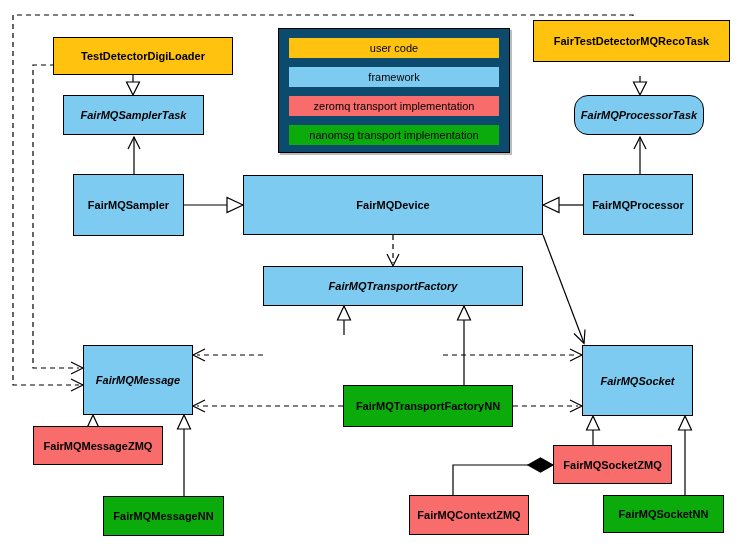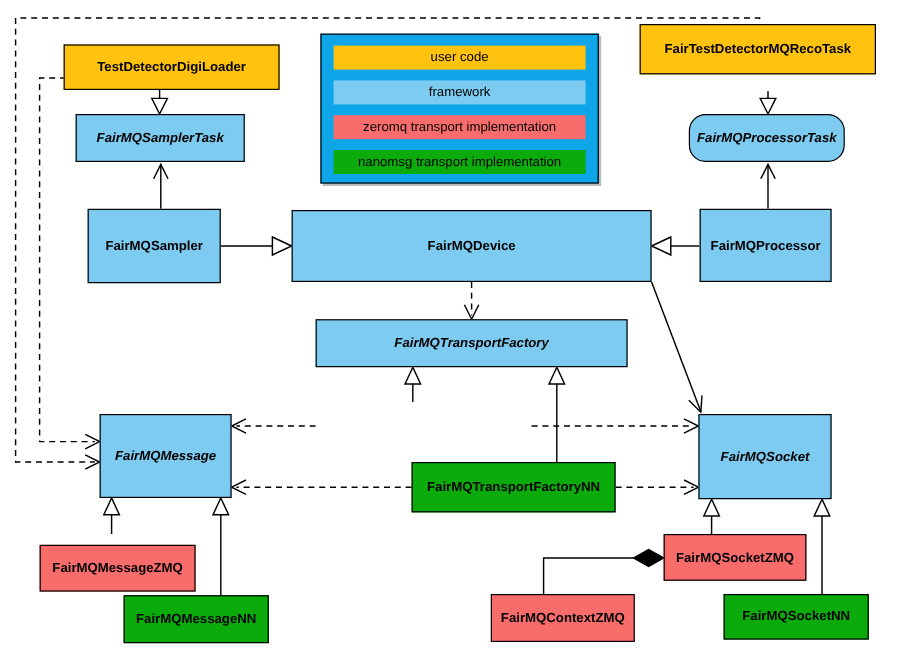--- a/index.html
+++ b/index.html
@@ -21,27 +21,27 @@
   #n-samplertask{left:63px;top:95px;width:141px;height:40px;}
   #n-processortask{left:574px;top:95px;width:130px;height:40px;border-radius:14px;}
   #n-sampler{left:73px;top:174px;width:111px;height:62px;}
   #n-device{left:243px;top:175px;width:300px;height:60px;}
   #n-processor{left:583px;top:174px;width:110px;height:61px;}
   #n-factory{left:263px;top:266px;width:260px;height:40px;}
   #n-factoryzmq{left:263px;top:335px;width:180px;height:40px;}
   #n-factorynn{left:343px;top:385px;width:170px;height:42px;}
   #n-message{left:83px;top:345px;width:110px;height:70px;}
   #n-socket{left:582px;top:345px;width:111px;height:71px;}
-  #n-messagezmq{left:33px;top:454px;width:130px;height:39px;}
+  #n-messagezmq{left:33px;top:426px;width:130px;height:39px;}
   #n-messagenn{left:103px;top:496px;width:121px;height:40px;}
   #n-contextzmq{left:393px;top:495px;width:120px;height:40px;margin-left:16px;}
   #n-socketzmq{left:553px;top:445px;width:119px;height:39px;}
   #n-socketnn{left:603px;top:495px;width:121px;height:38px;}
 
-  .legend{position:absolute;left:267px;top:28px;width:232px;height:125px;background:#0ea5e9;
+  .legend{position:absolute;left:278px;top:28px;width:232px;height:125px;background:#0c4a6e;
           border:1px solid #000;box-sizing:border-box;padding:9px 10px 0;
           box-shadow:2px 2px 0 rgba(120,120,120,.5);}
   .legend-row{height:20px;margin-bottom:9px;display:flex;align-items:center;justify-content:center;
               font:11px "Liberation Sans",sans-serif;color:#000;}
 </style>
 </head>
 <body>
 
 <div class="stage">
 

